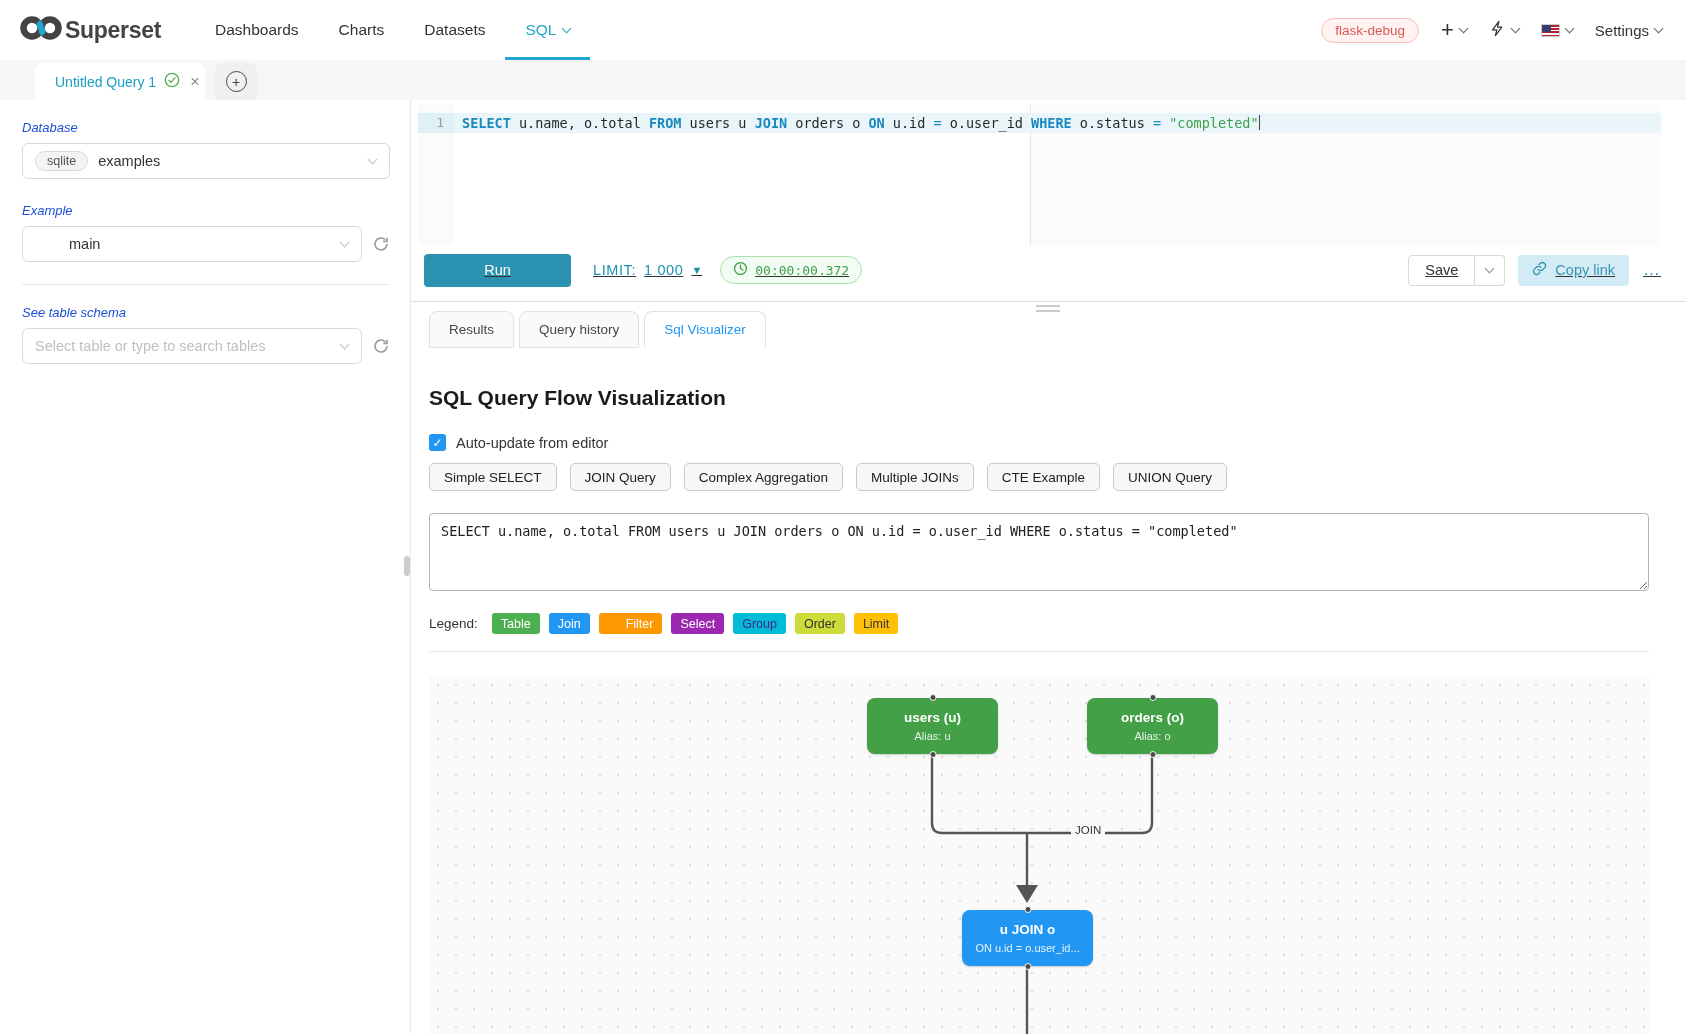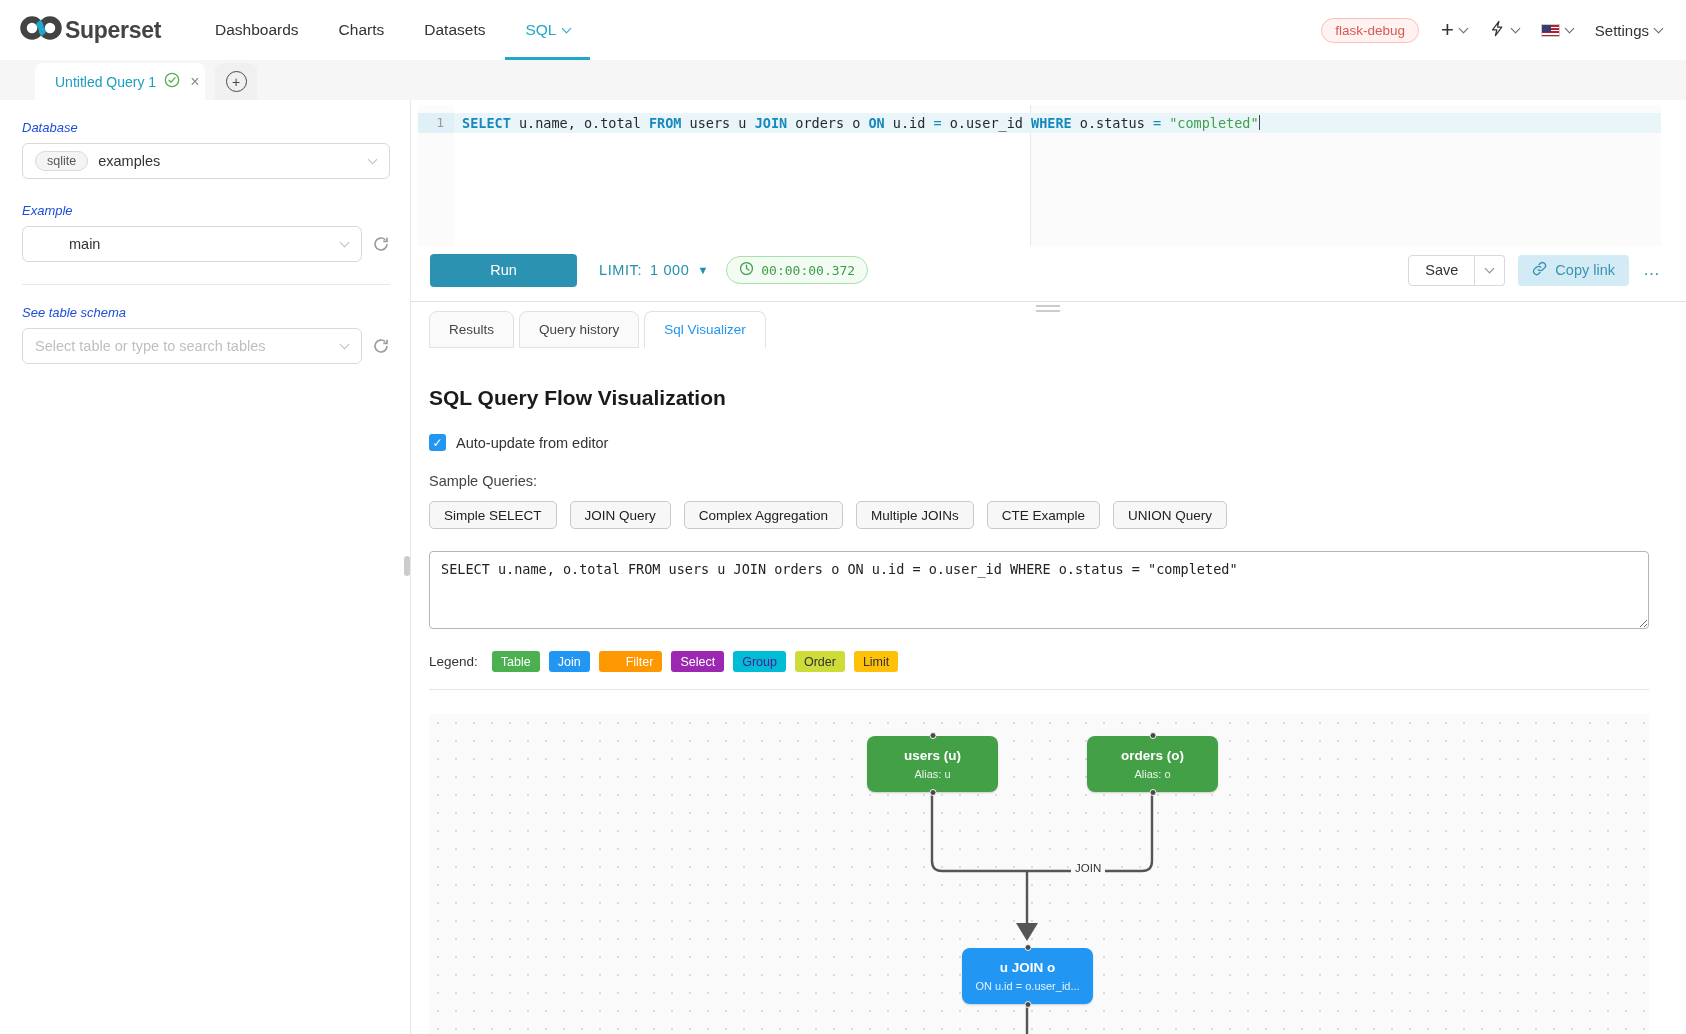--- a/index.html
+++ b/index.html
@@ -69,21 +69,21 @@
   .code-area { position:absolute; left:36px; right:0; top:0; bottom:0; cursor:text; }
   .active-line { position:absolute; left:0; right:0; top:8px; height:20px; background:#e9f5f9; }
   .code-line { position:absolute; left:8px; top:8px; height:20px; line-height:20px; white-space:pre; }
   .tok-kw { color:#1689bd; font-weight:bold; }
   .tok-op { color:#1689bd; }
   .tok-str { color:#3fa14b; }
   .tok-pl { color:#24292e; }
   .caret-bar { display:inline-block; width:1.5px; height:15px; background:#444; vertical-align:-2px; }
 
   
-  .run-row { position:absolute; left:19px; right:25px; top:153px; height:34px; display:flex; align-items:center; }
+  .run-row { position:absolute; left:13px; right:25px; top:153px; height:34px; display:flex; align-items:center;text-decoration:underline; }
   .run-btn { width:147px; height:33px; background:#2b93b1; color:#fff; border:none; border-radius:4px;
              font-size:14.5px; font-family:inherit; cursor:pointer; }
   .limit-group { display:flex; align-items:center; gap:8px; margin-left:22px; cursor:pointer; }
   .limit-text { color:#2090ad; font-size:14.5px; letter-spacing:0.6px; }
   .limit-caret { color:#2090ad; font-size:11px; }
   .timer-pill { margin-left:18px; height:28px; padding:0 12px; border:1px solid #abdfab; background:#f2fcf2;
                 border-radius:14px; display:flex; align-items:center; gap:7px; }
   .timer-text { font-family:"DejaVu Sans Mono", monospace; font-size:13px; color:#3f9c4d; }
   .run-row .spacer { flex:1; }
   .save-split { display:flex; height:31px; }
@@ -324,21 +324,20 @@
     </div>
 
     <div class="viz">
       <div class="viz-title">SQL Query Flow Visualization</div>
 
       <div class="auto-row">
         <span class="checkbox">✓</span>
         <span class="auto-label">Auto-update from editor</span>
       </div>
 
-      <div class="sample-label">Sample Queries:</div>
       <div class="sample-row">
         <button class="sample-btn">Simple SELECT</button>
         <button class="sample-btn">JOIN Query</button>
         <button class="sample-btn">Complex Aggregation</button>
         <button class="sample-btn">Multiple JOINs</button>
         <button class="sample-btn">CTE Example</button>
         <button class="sample-btn">UNION Query</button>
       </div>
 
       <textarea class="query-box" spellcheck="false" style="">SELECT u.name, o.total FROM users u JOIN orders o ON u.id = o.user_id WHERE o.status = "completed"</textarea>

